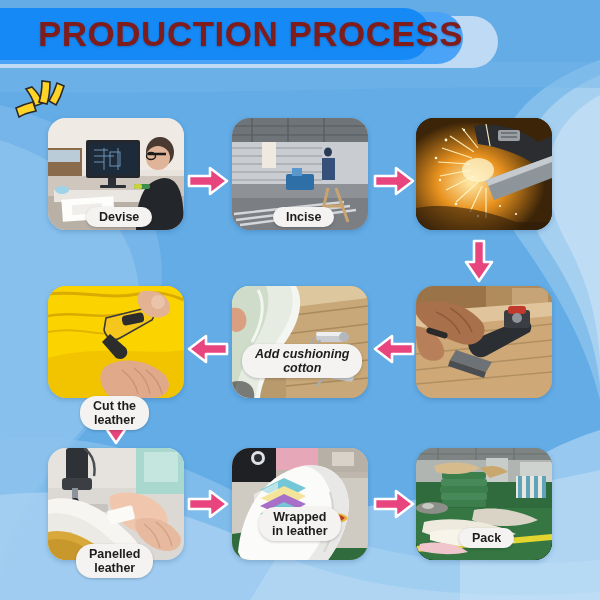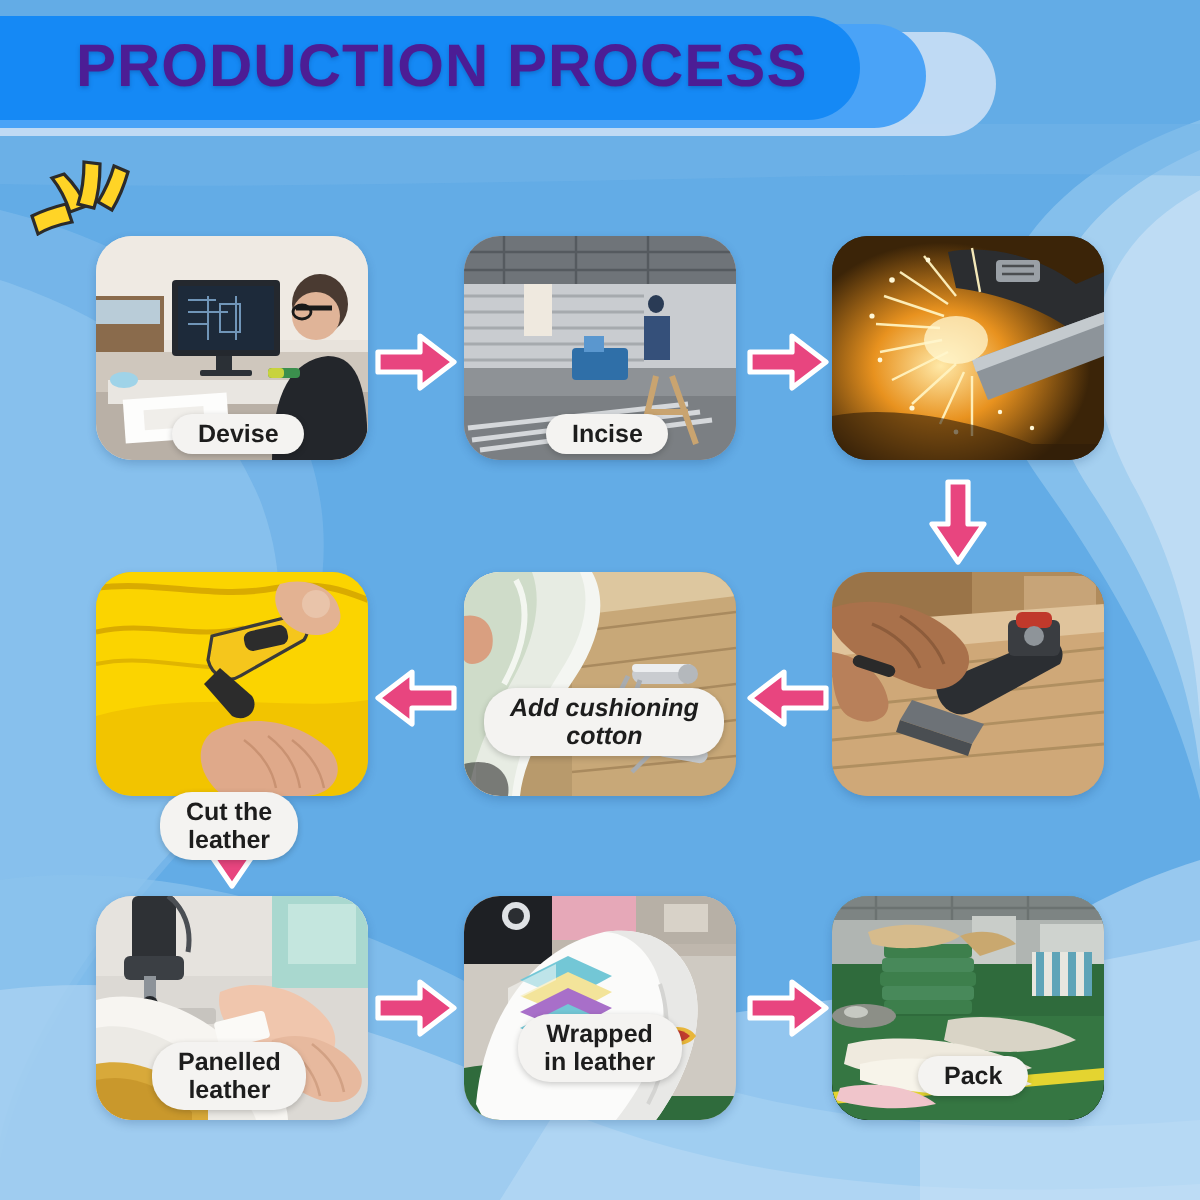--- a/index.html
+++ b/index.html
@@ -42,24 +42,24 @@
     background: #cfe2f6;
     border-radius: 0 26px 26px 0;
     opacity: .85;
     z-index: 4;
   }
   #banner-title {
     position: absolute;
     left: 38px; top: 8px;
     height: 64px;
     line-height: 52px;
-    font-size: 30px;
+    font-size: 35px;
     font-weight: bold;
     letter-spacing: .5px;
-    color: #4c1d95;
+    color: #7f1d1d;
     text-shadow: 0 1px 2px rgba(0,60,130,.35);
     white-space: nowrap;
     z-index: 7;
   }
 
   
   #sparkle { position: absolute; left: 12px; top: 78px; z-index: 6; }
 
   
   .card {
@@ -411,21 +411,21 @@
         <path d="M62,48 C80,40 104,46 116,62 C126,76 114,90 96,86 C78,82 58,64 62,48 Z" fill="#f0c6ad"></path>
         <path d="M88,72 C104,66 124,74 132,88 C136,98 126,106 112,102 C98,98 84,84 88,72 Z" fill="#e7b99e"></path>
         <g stroke="#d2a184" stroke-width="1.3" fill="none">
           <path d="M96,76 C104,82 110,90 112,100"></path>
           <path d="M108,74 C116,80 122,88 124,98"></path>
         </g>
         <rect x="60" y="60" width="26" height="14" rx="2" fill="#fbfaf7" transform="rotate(-14 73 67)"></rect>
       </svg>
     </div>
   </div>
-  <div class="pill" style="left:76px; top:521px;text-align:center;">Panelled
+  <div class="pill" style="left:76px; top:544px;text-align:center;">Panelled
 leather</div>
 
   <div class="arrow" style="left:186px; top:487px;">
     <svg width="44" height="34" viewBox="0 0 44 34">
       <path d="M3,12 H24 V4 L41,17 L24,30 V22 H3 Z" fill="#e8457f" stroke="#ffffff" stroke-width="2.6" stroke-linejoin="round"></path>
     </svg>
   </div>
 
   <div class="card" style="left:232px; top:448px;">
     <div class="photo">

